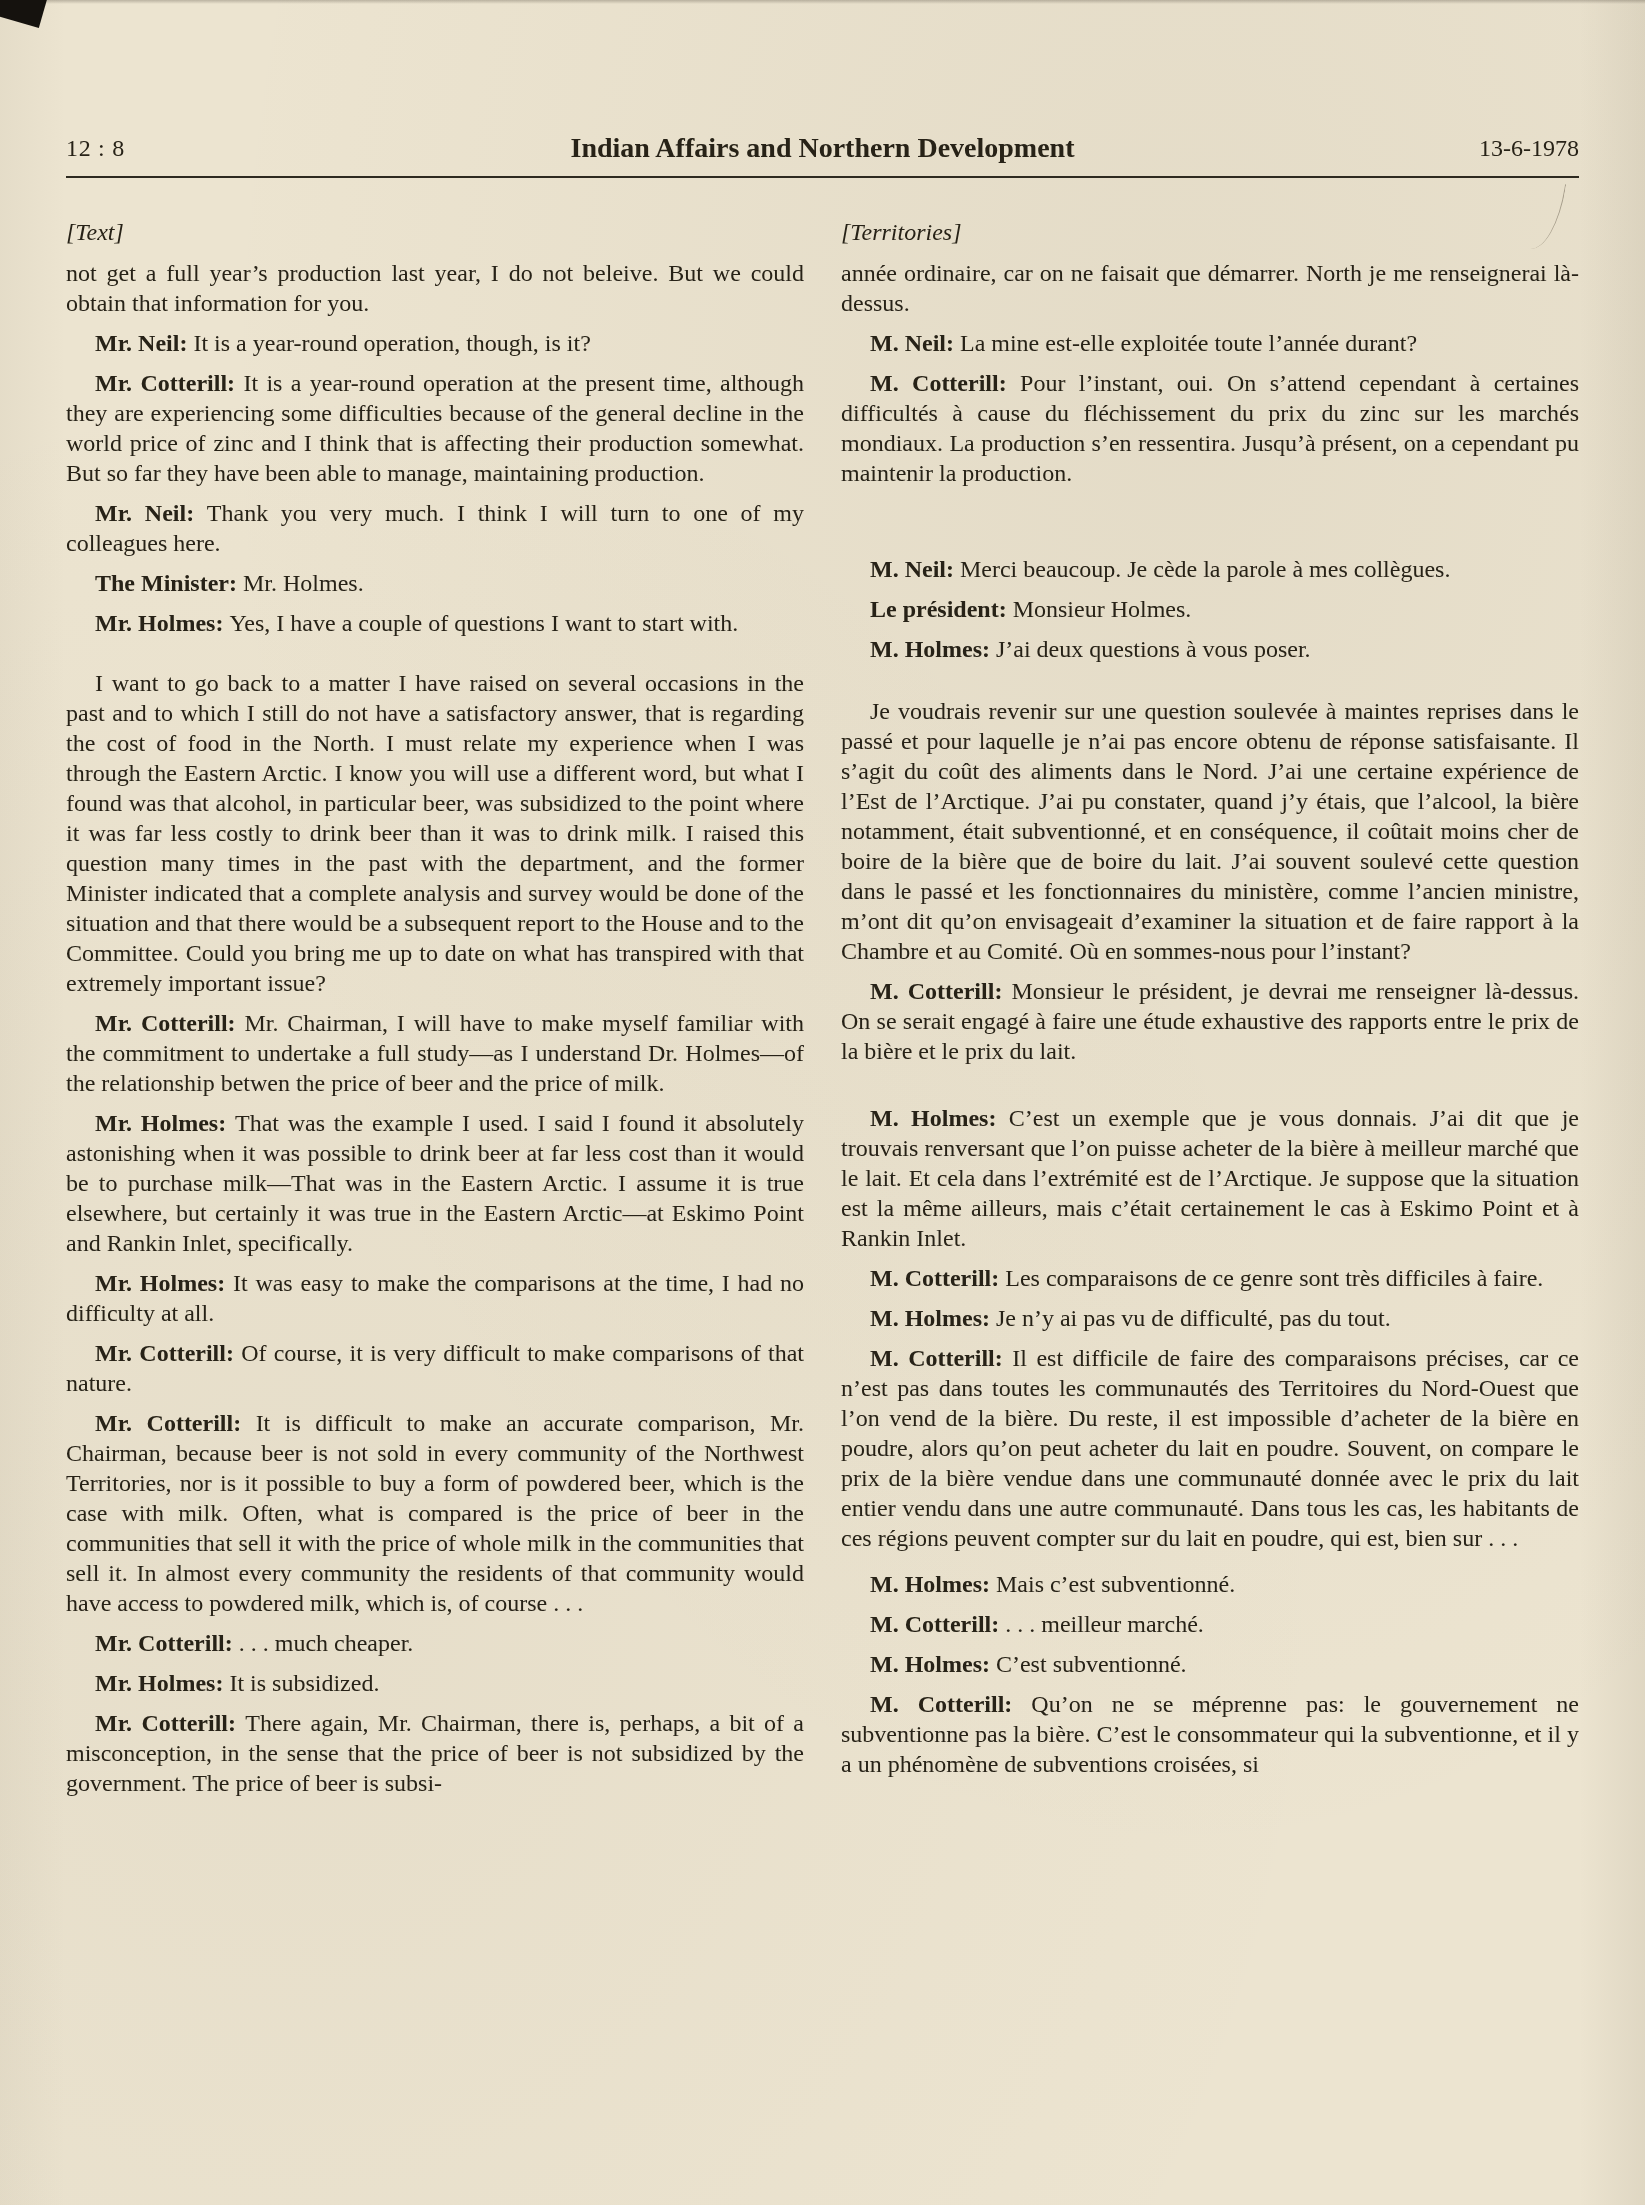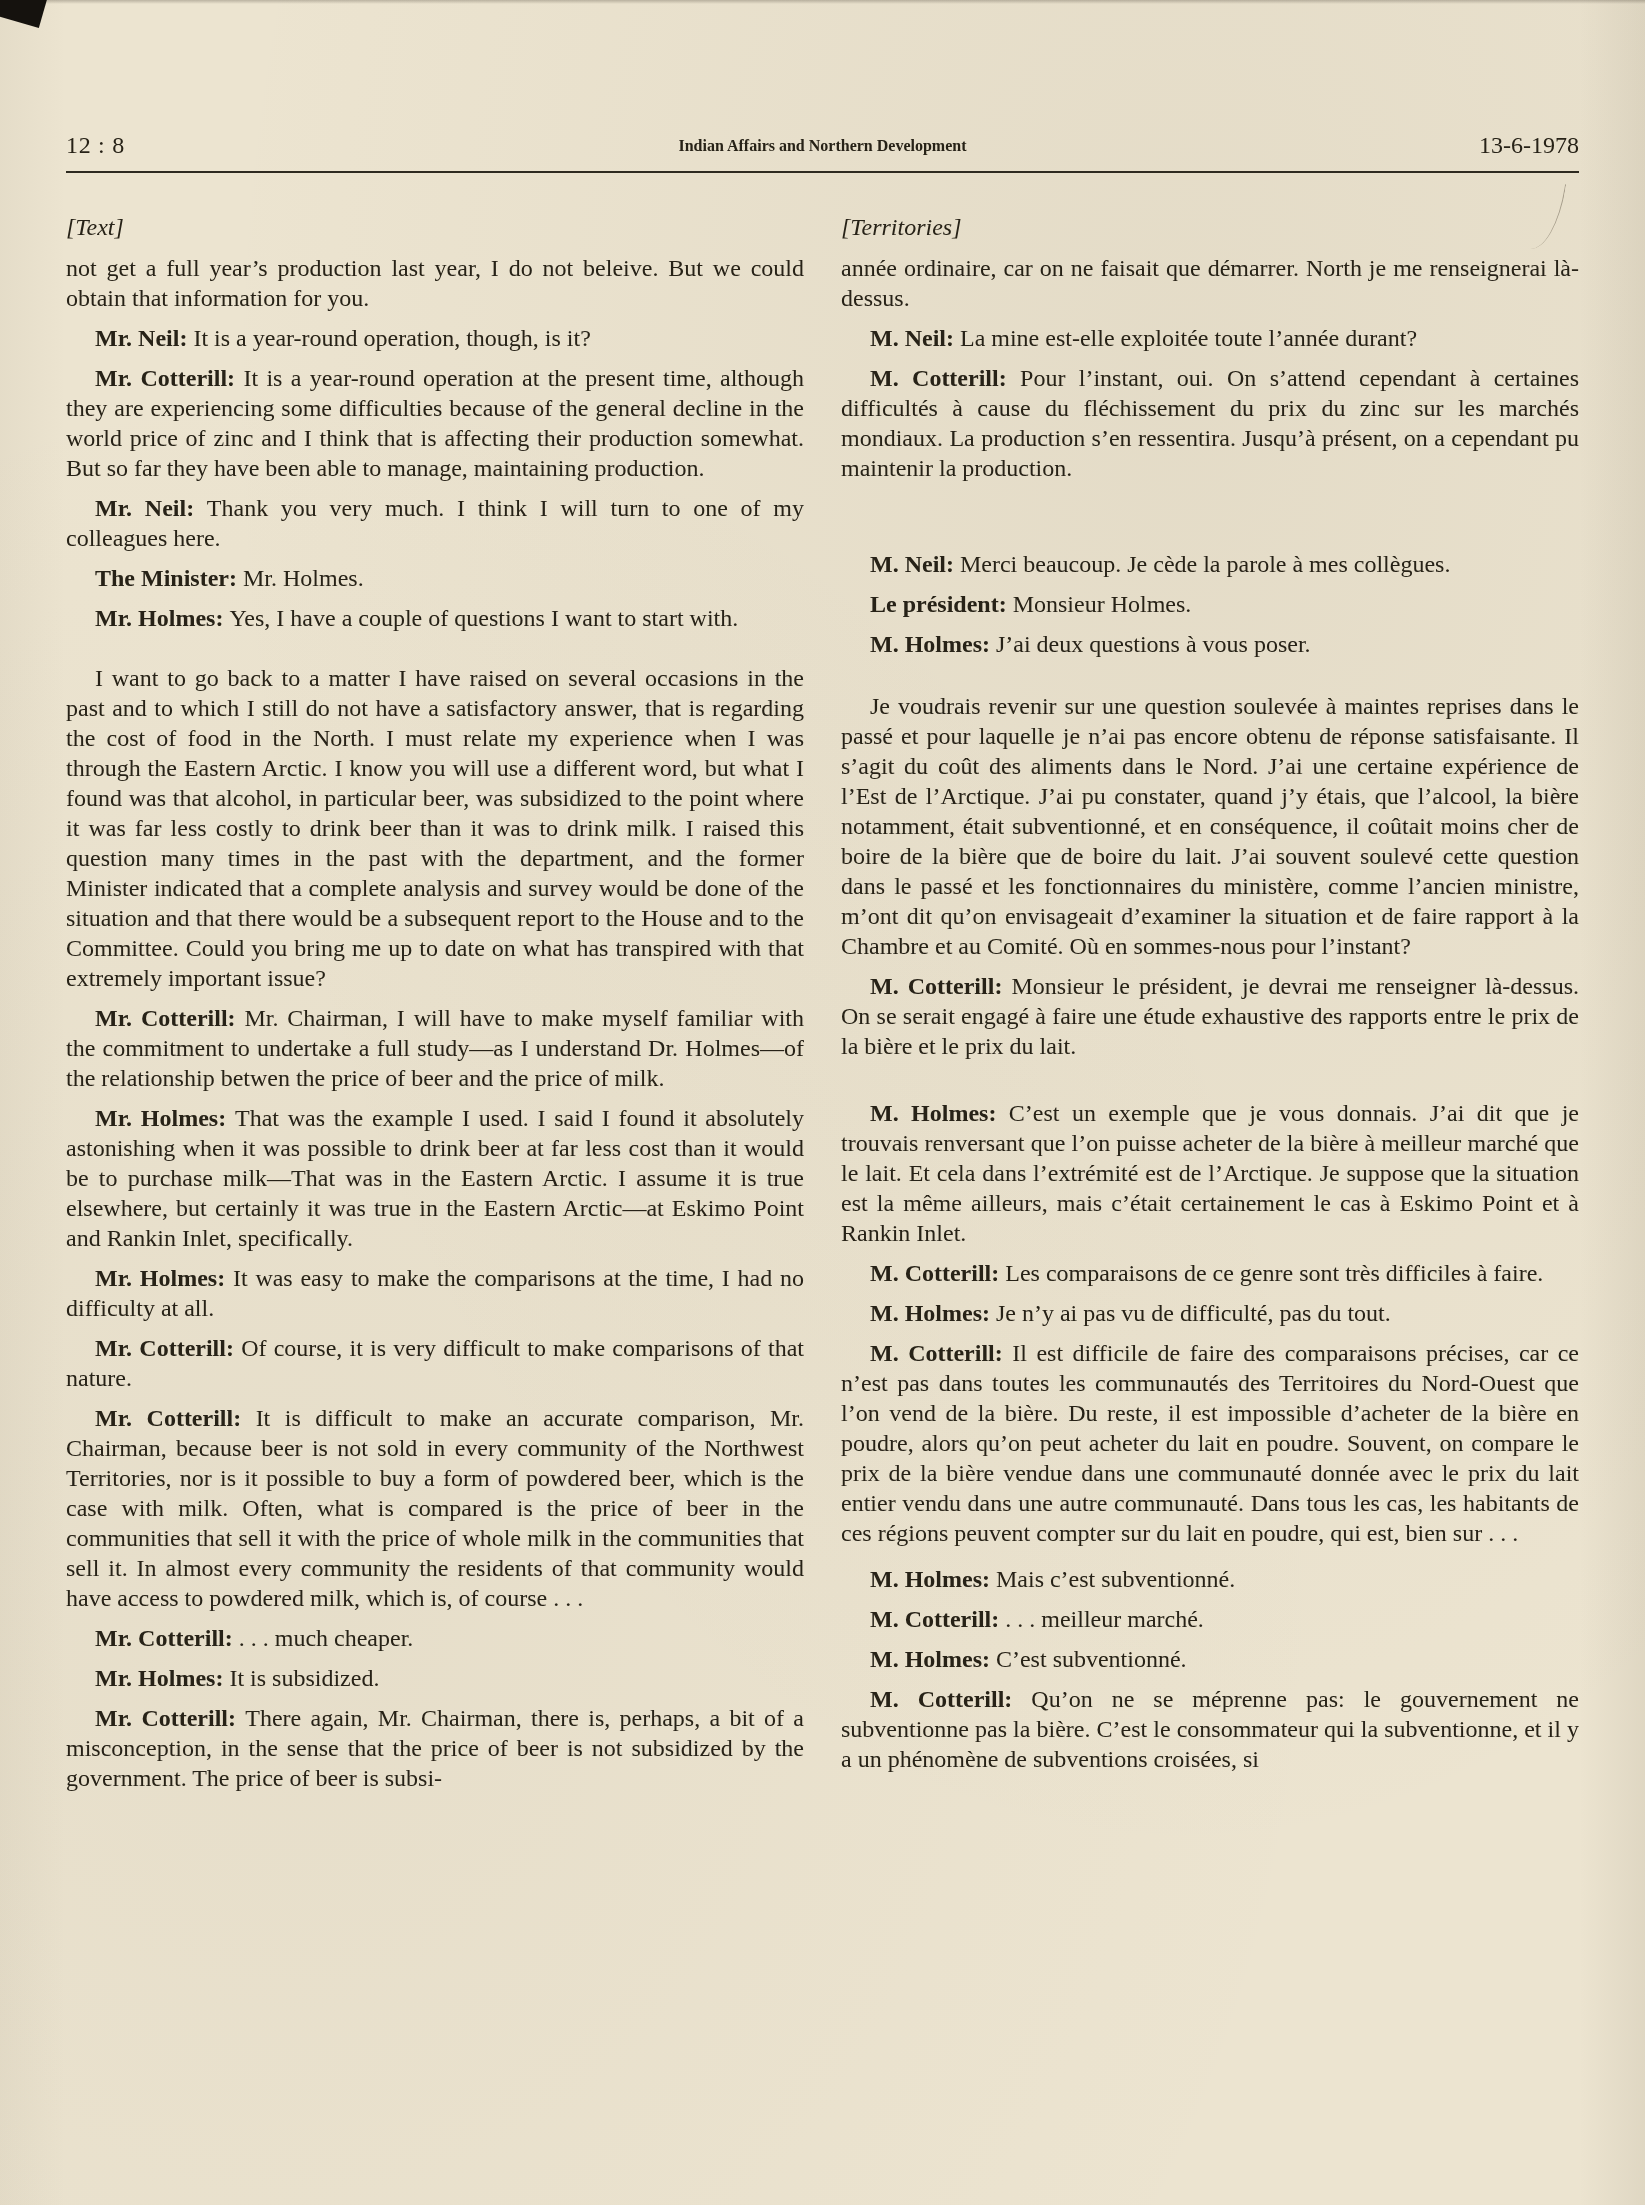--- a/index.html
+++ b/index.html
@@ -31,21 +31,21 @@
     position: absolute; top: 181px; right: 84px;
     width: 36px; height: 69px;
     border-right: 1.4px solid rgba(70,60,46,0.40);
     border-radius: 0 0 70% 0 / 0 0 95% 0;
     transform: rotate(9deg);
   }
   .page { position: relative; padding: 132px 66px 0 66px; }
 
   .header { display: flex; align-items: center; font-size: 24px; }
   .page-number { width: 173px; letter-spacing: 0.7px; }
-  .page-title { flex: 1; text-align: center; font-weight: bold; font-size: 16px; }
+  .page-title { flex: 1; text-align: center; font-weight: bold; font-size: 28px; }
   .page-date { width: 173px; text-align: right; }
   .rule { border: 0; border-top: 2.2px solid #2e2a20; margin-top: 12.2px; }
 
   .columns { display: flex; gap: 37px; margin-top: 39px; }
   .col { width: 739px; font-size: 24px; line-height: 30px; }
   .col-heading { font-style: italic; margin-bottom: 11px; }
 
   .paras p { margin: 10px 0 0 0; text-indent: 29px; text-align: justify; }
   .paras p:first-child { margin-top: 0; }
   .paras p.no-indent { text-indent: 0; }

